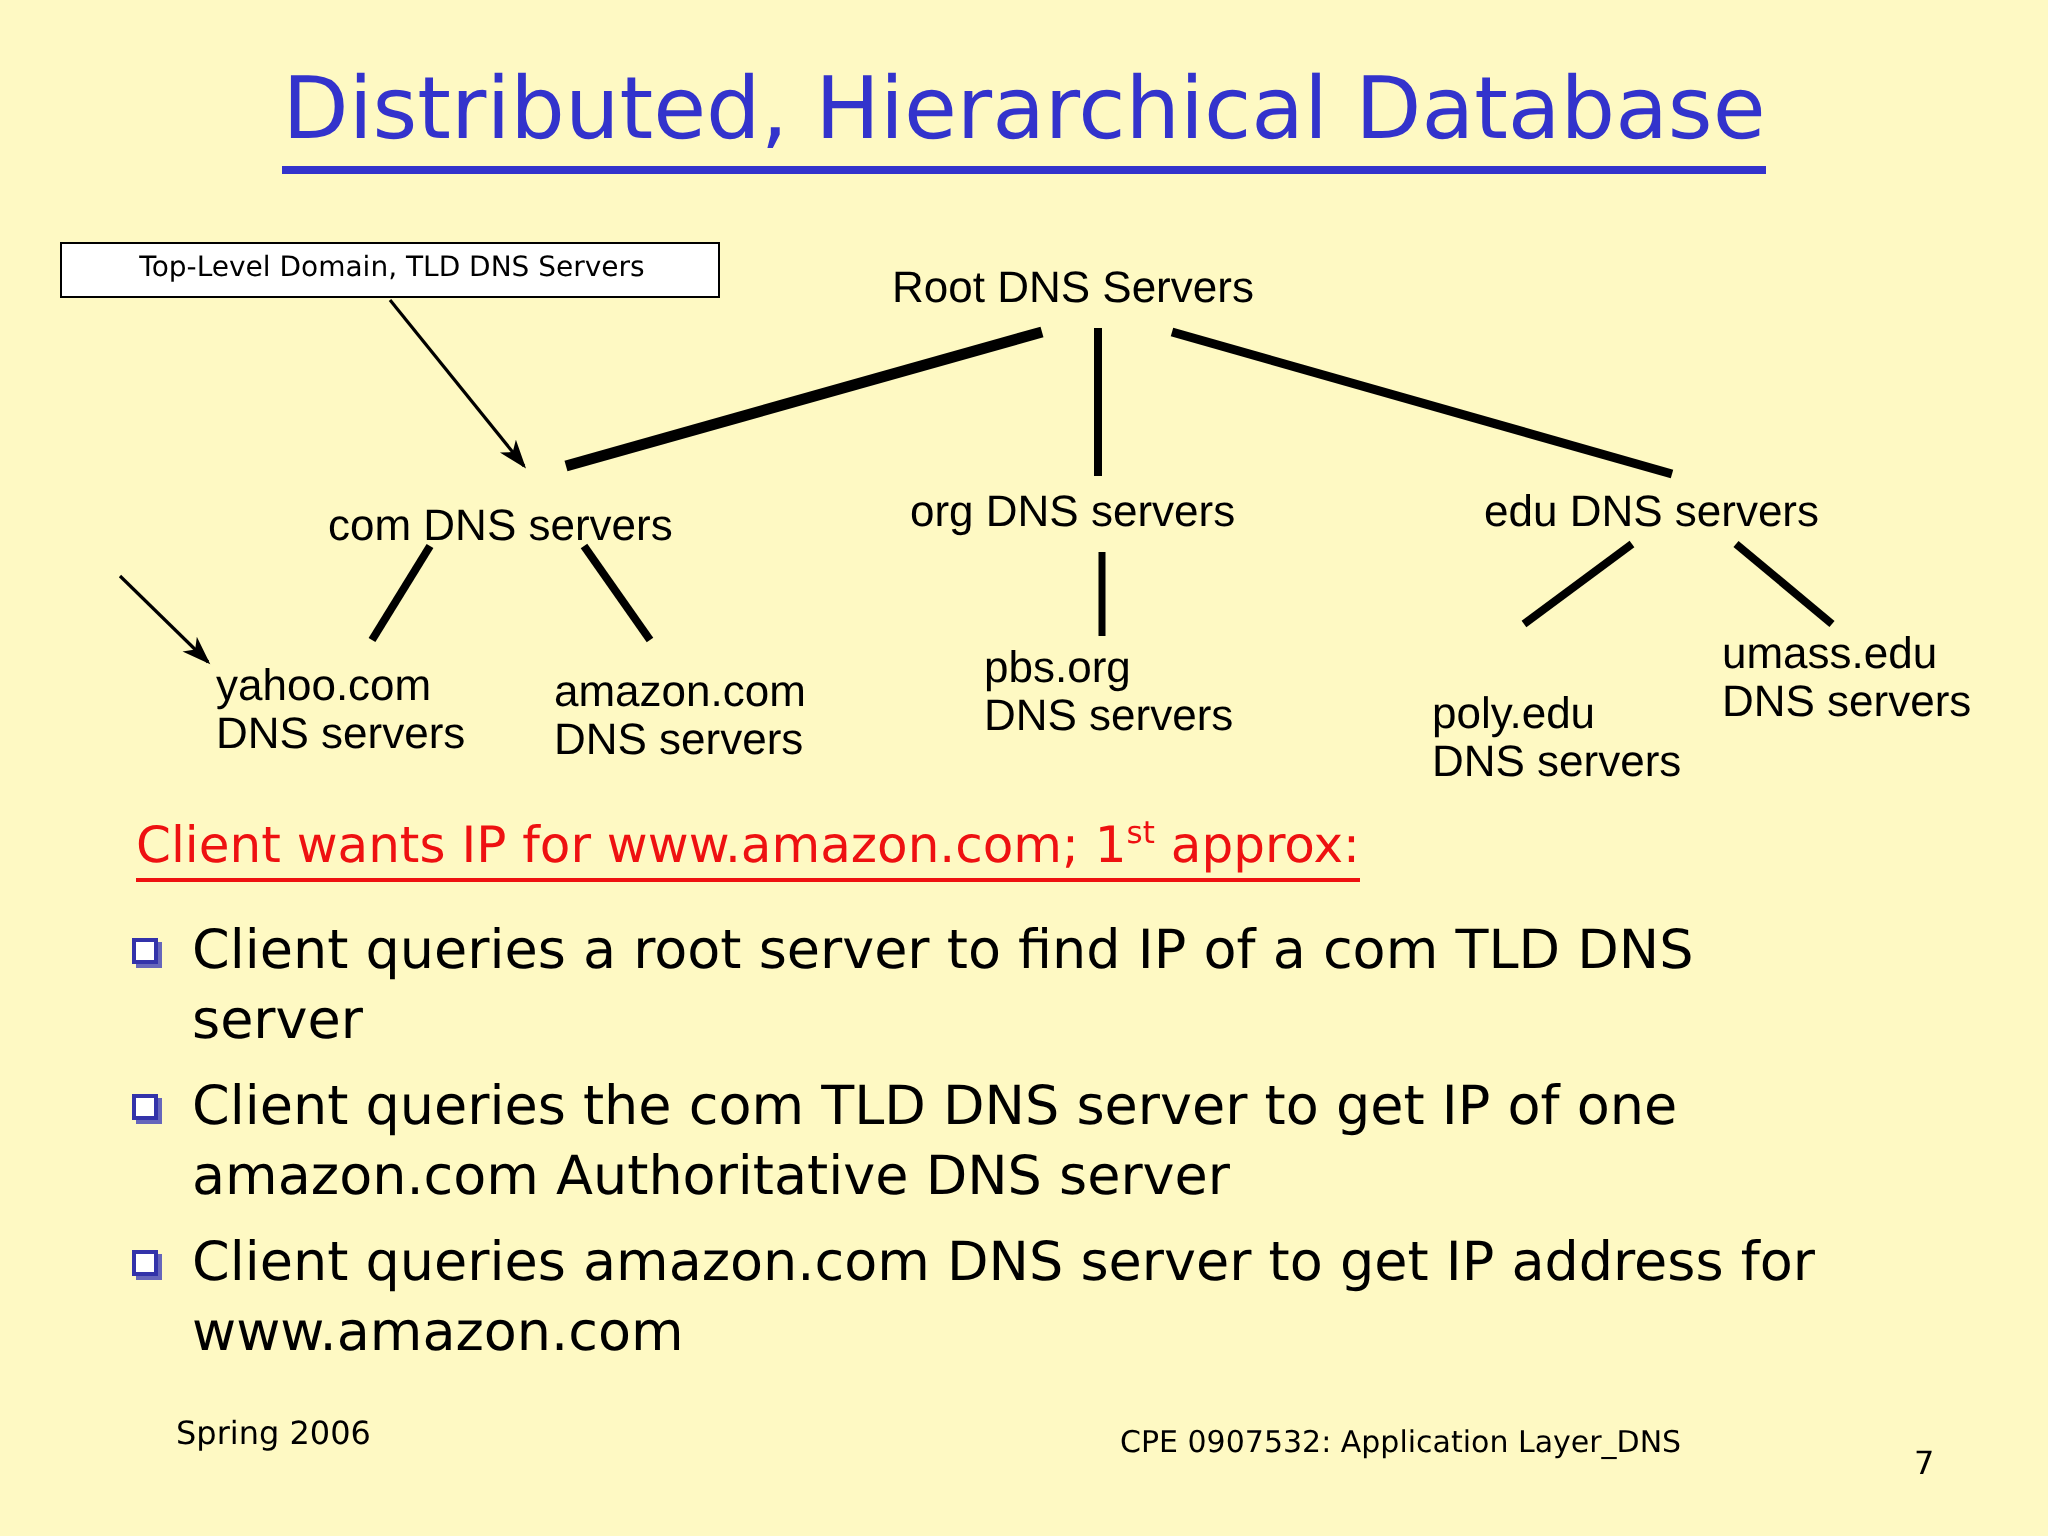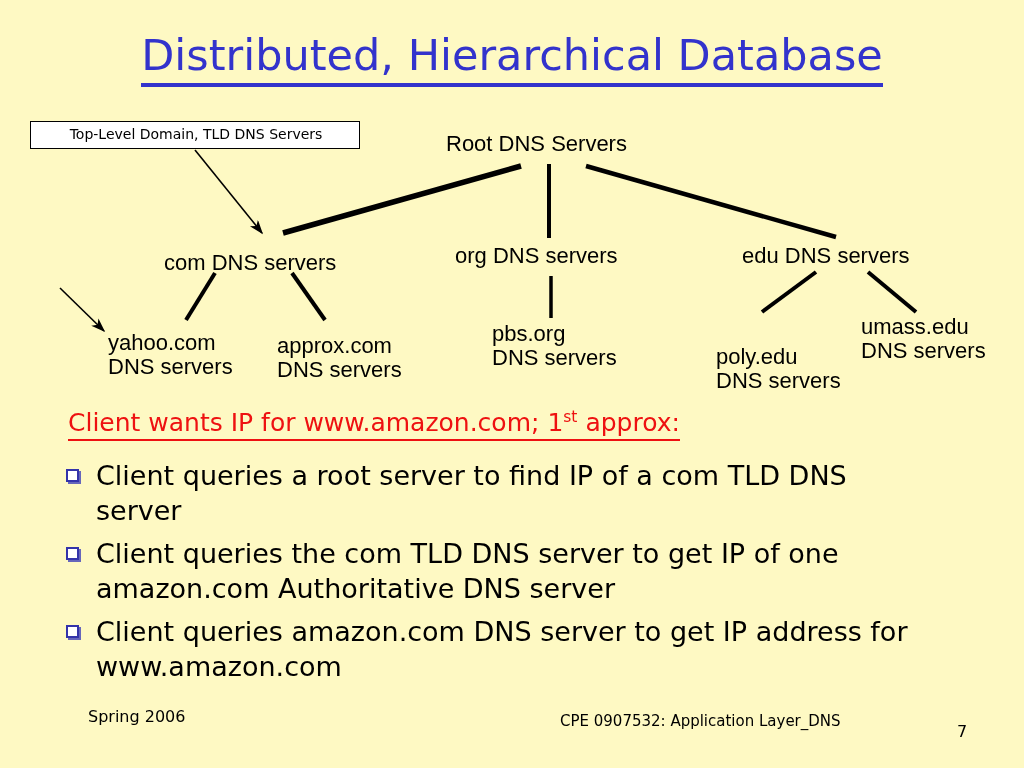--- a/index.html
+++ b/index.html
@@ -218,21 +218,21 @@
     <div class="dlabel" style="left:164px; top:251px;">com DNS servers</div>
     <div class="dlabel" style="left:455px; top:244px;">org DNS servers</div>
     <div class="dlabel" style="left:742px; top:244px;">edu DNS servers</div>
 
     <div class="dlabel" style="left:108px; top:331px;">
       <div>yahoo.com</div>
       <div>DNS servers</div>
     </div>
 
     <div class="dlabel" style="left:277px; top:334px;">
-      <div>approx.com</div>
+      <div>amazon.com</div>
       <div>DNS servers</div>
     </div>
 
     <div class="dlabel" style="left:492px; top:322px;">
       <div>pbs.org</div>
       <div>DNS servers</div>
     </div>
 
     <div class="dlabel" style="left:716px; top:315px;margin-top:30px;">
       <div>poly.edu</div>

